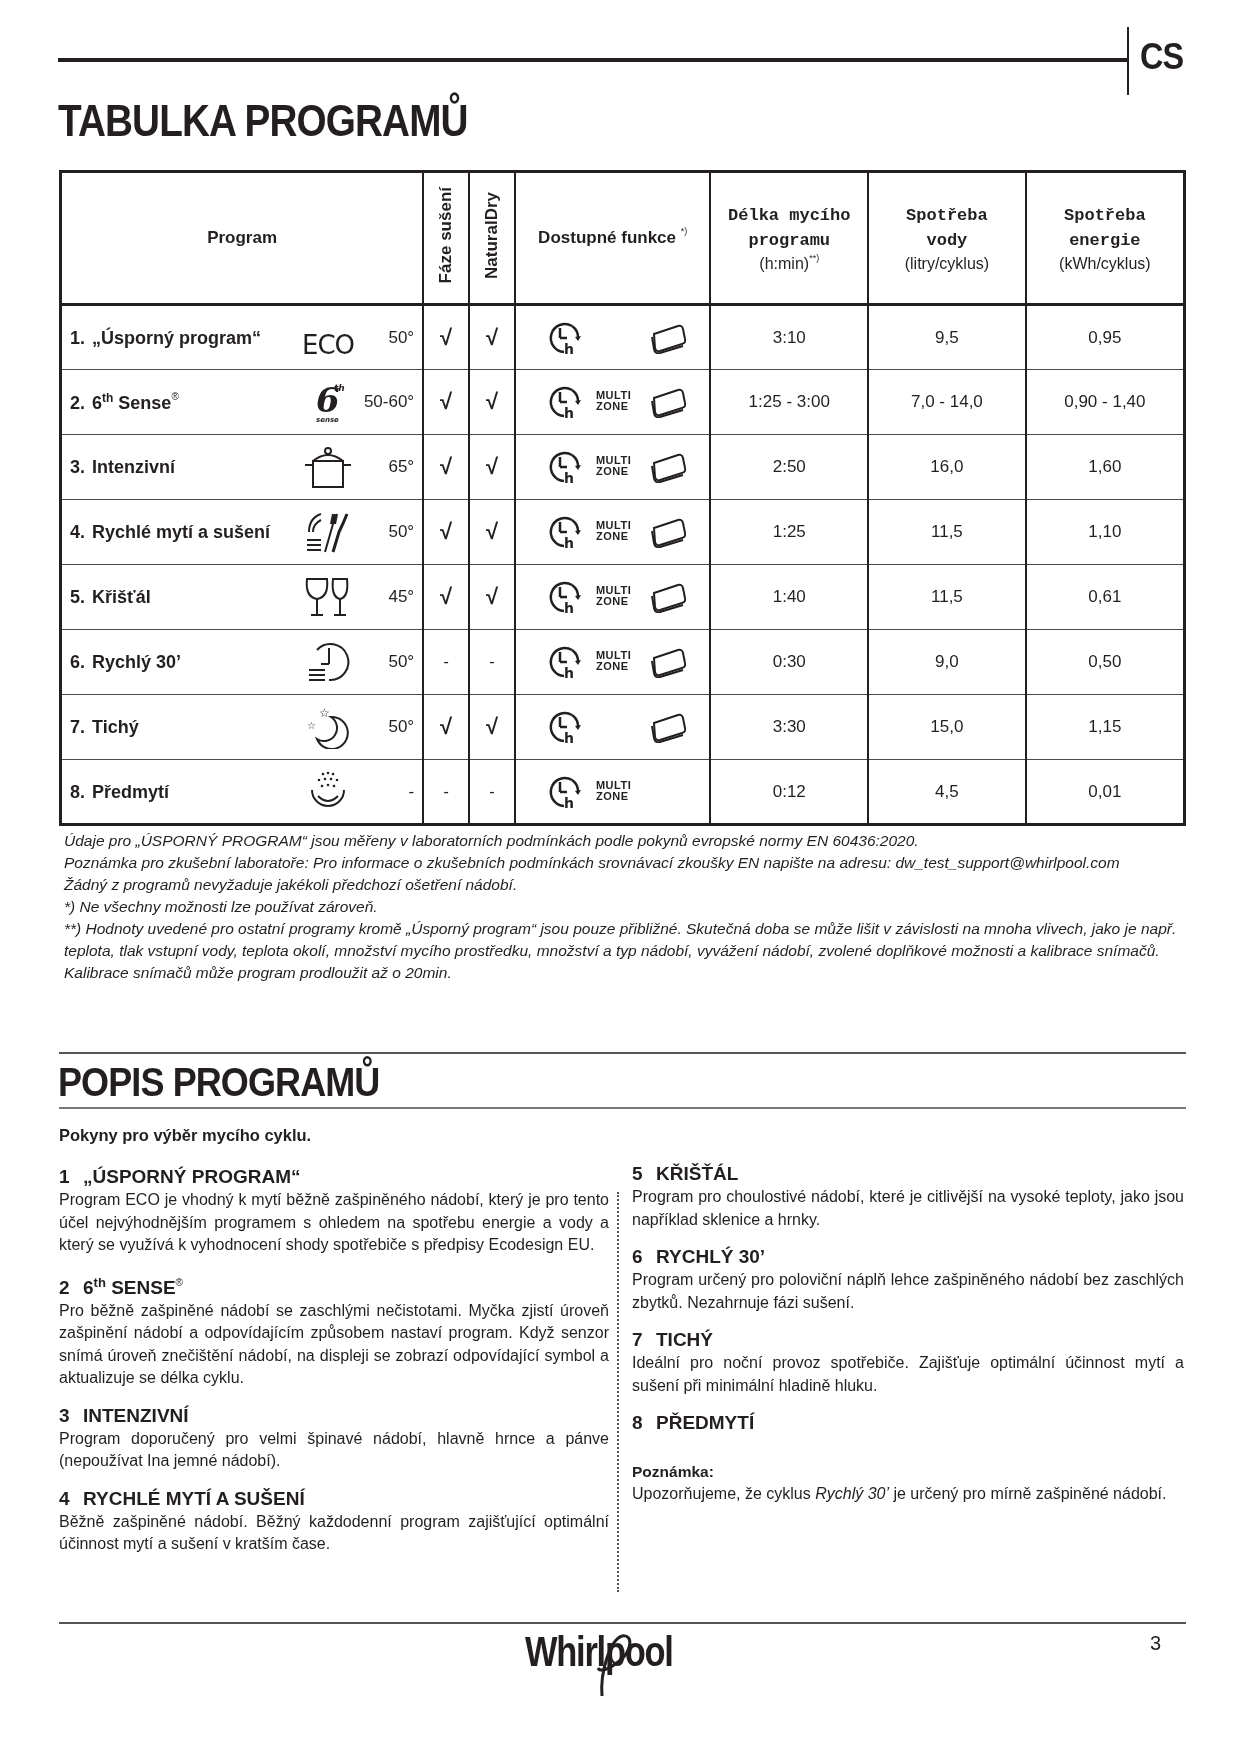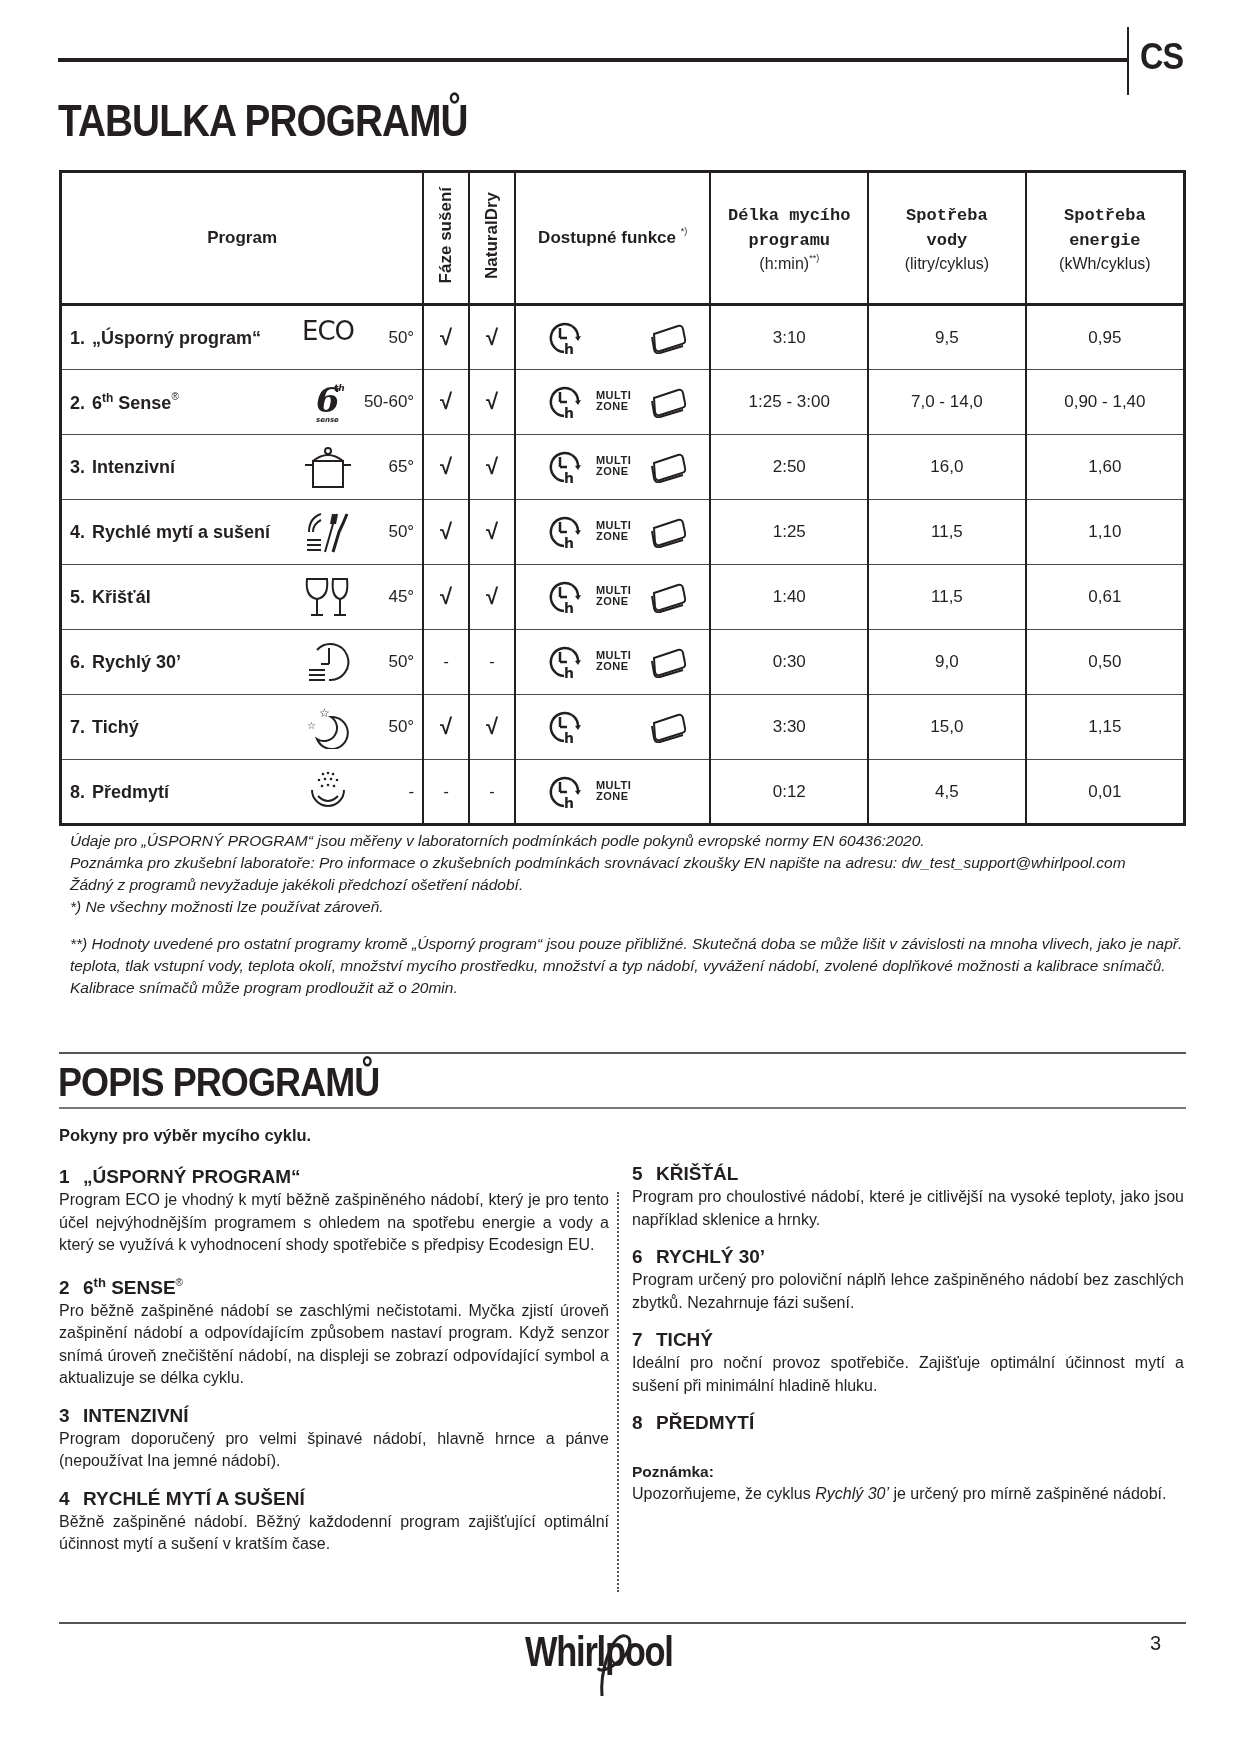--- a/index.html
+++ b/index.html
@@ -34,37 +34,37 @@
   .vert { writing-mode: vertical-rl; transform: rotate(180deg); font-size: 17px; font-weight: bold; display: inline-block; white-space: nowrap; }
   .th-sub { font-weight: normal; display: block; font-size: 16px; margin-top: 2px; }
   .th-line { display: block; line-height: 25px; font-family: Liberation Mono, monospace; }
   sup.fn { font-size: 9px; font-weight: normal; vertical-align: top; position: relative; top: -2px; }
 
   .prog-cell { position: relative; text-align: left !important; padding-left: 8px; }
   .prog-name { font-weight: bold; font-size: 18px; position: absolute; left: 8px; top: 50%; transform: translateY(-50%); white-space: nowrap; }
   .prog-name .num { display: inline-block; width: 22px; }
   .prog-name sup { font-size: 12px; }
   .prog-name .reg { font-size: 10px; vertical-align: top; font-weight: normal; }
-  .prog-icon { position: absolute; left: 238px; top: 50%; transform: translateY(-50%); width: 56px; height: 44px; display: flex; align-items: flex-start; justify-content: center; }
+  .prog-icon { position: absolute; left: 238px; top: 50%; transform: translateY(-50%); width: 56px; height: 44px; display: flex; align-items: flex-end; justify-content: center; }
   .prog-temp { position: absolute; right: 8px; top: 50%; transform: translateY(-50%); font-size: 17px; }
 
   .check { font-size: 22px; font-weight: bold; }
   .dash { font-size: 16px; }
 
   .func-wrap { position: relative; height: 44px; width: 100%; }
   .func-timer { position: absolute; left: 30px; top: 4px; width: 36px; height: 36px; }
   .func-multi { position: absolute; left: 80px; top: 10px; font-size: 11px; font-weight: bold; line-height: 11px; letter-spacing: 0.5px; text-align: left; }
   .func-tab { position: absolute; left: 134px; top: 6px; width: 36px; height: 32px; }
 
   .eco-text { font-size: 26px; font-family: "DejaVu Sans", sans-serif; font-weight: normal; letter-spacing: -1px; }
 
   
-  .notes { position: absolute; left: 70px; top: 830px; width: 1130px; font-style: italic; font-size: 15.5px; line-height: 22px; color: #231f20; }
+  .notes { position: absolute; left: 64px; top: 830px; width: 1130px; font-style: italic; font-size: 15.5px; line-height: 22px; color: #231f20; }
   .notes p { white-space: nowrap; }
-  .notes p.wrap { white-space: normal; margin-top: 15px; }
+  .notes p.wrap { white-space: normal; }
 
   .rule2 { position: absolute; left: 59px; top: 1052px; width: 1127px; height: 2px; background: #555; }
   .title2 { position: absolute; left: 58px; top: 1060px; font-size: 40px; font-weight: bold; letter-spacing: -1px; transform: scaleX(0.9); transform-origin: left; white-space: nowrap; }
   .rule3 { position: absolute; left: 59px; top: 1107px; width: 1127px; height: 2px; background: #777; }
 
   .intro { position: absolute; left: 59px; top: 1126px; font-weight: bold; font-size: 16.5px; }
 
   .col-left { position: absolute; left: 59px; top: 1165px; width: 550px; }
   .col-right { position: absolute; left: 632px; top: 1162px; width: 552px; }
   .col-sep { position: absolute; left: 617px; top: 1192px; height: 400px; border-left: 2px dotted #555; }

